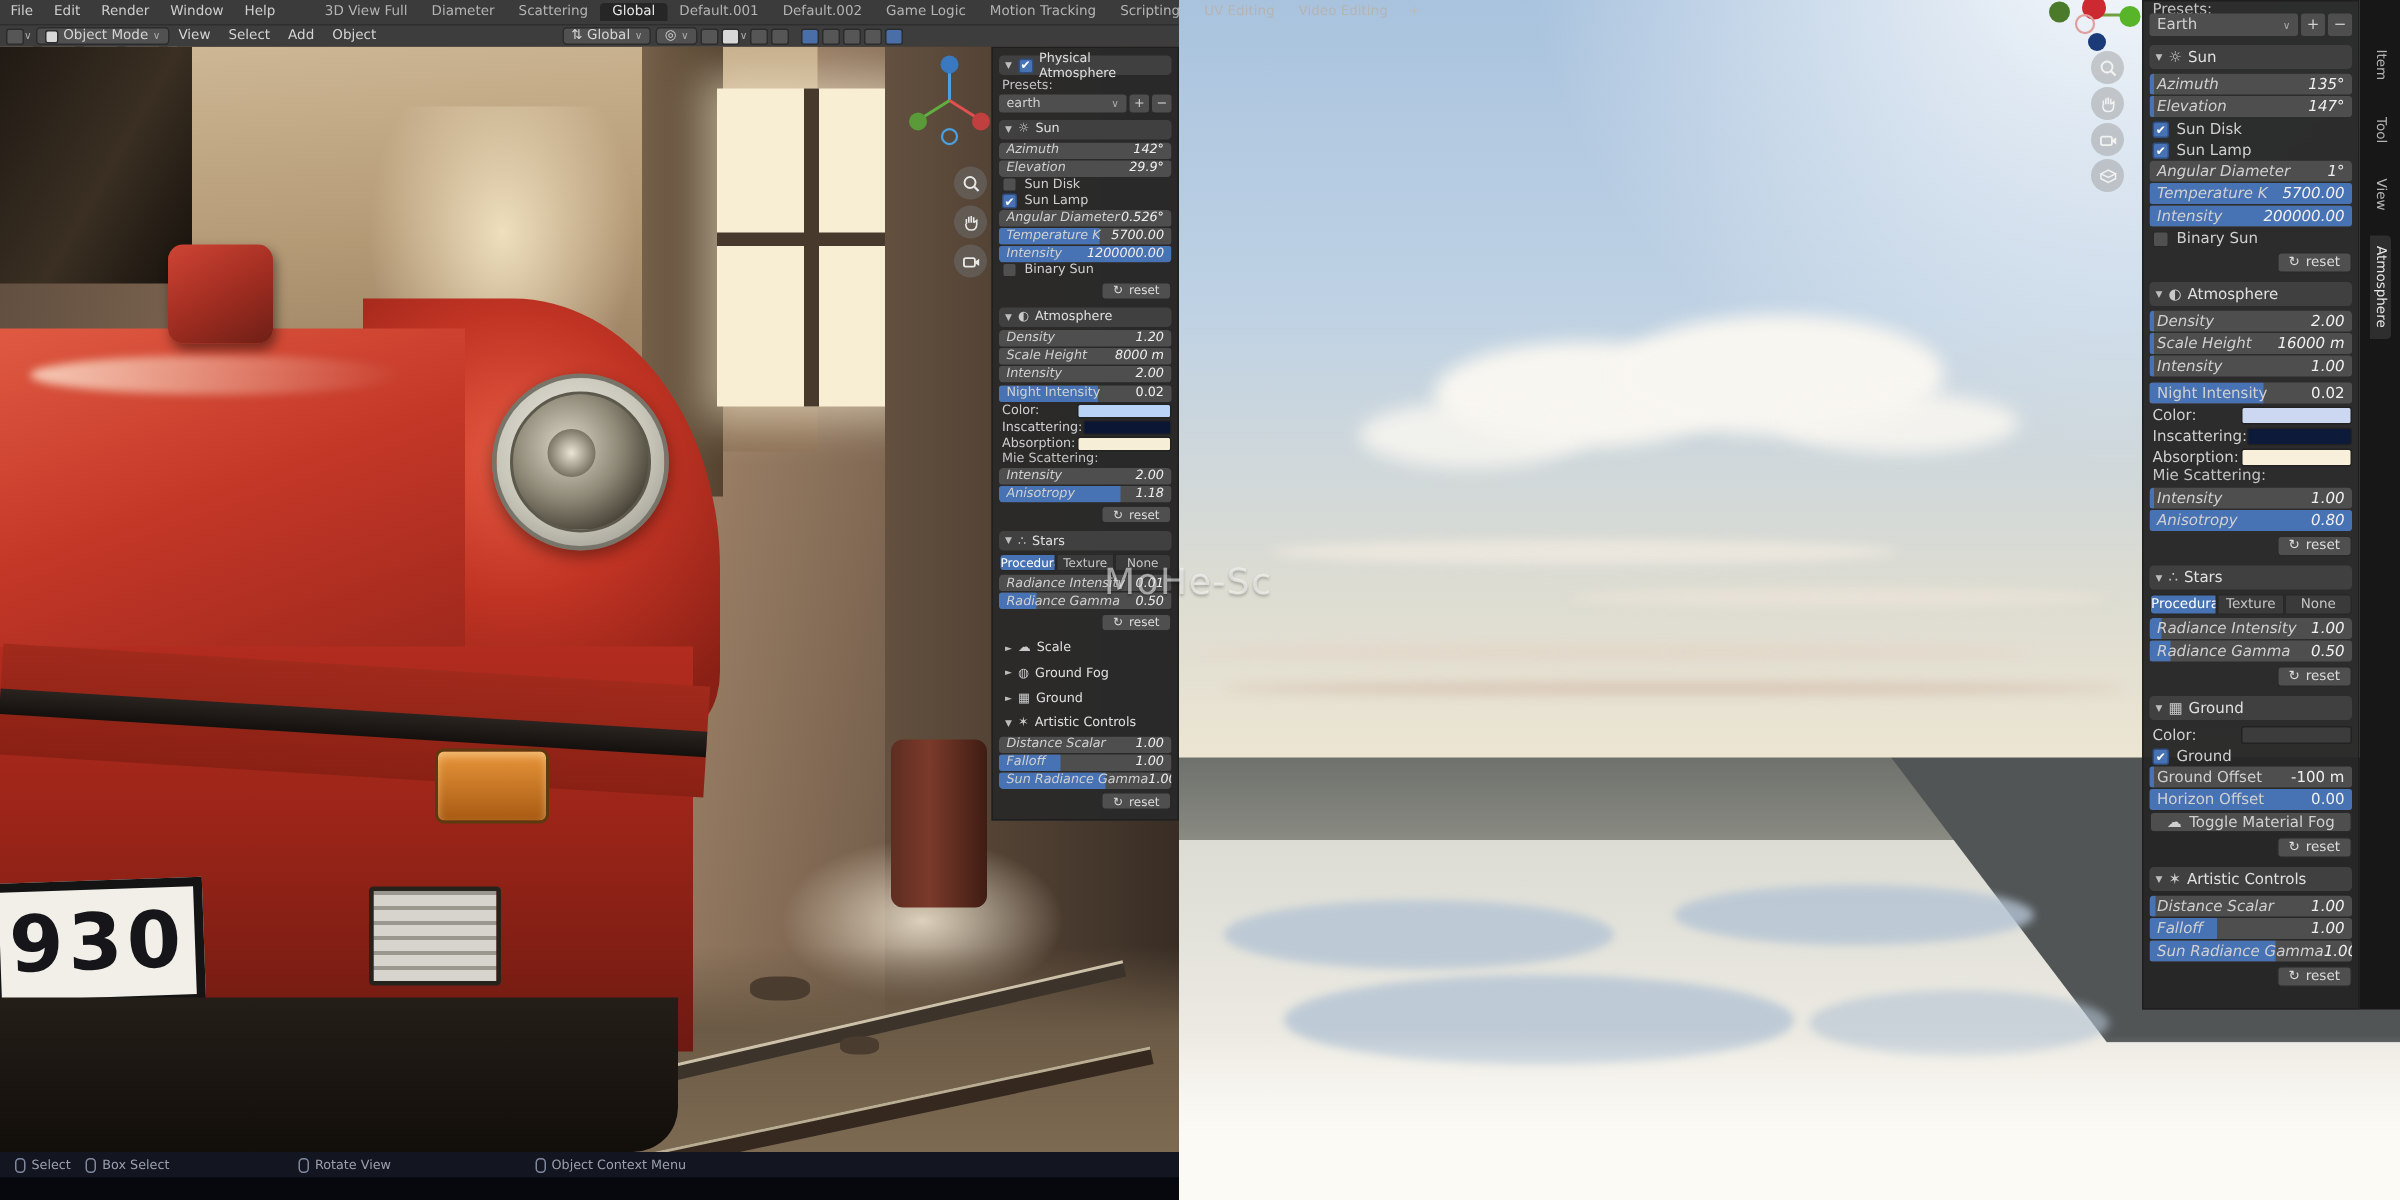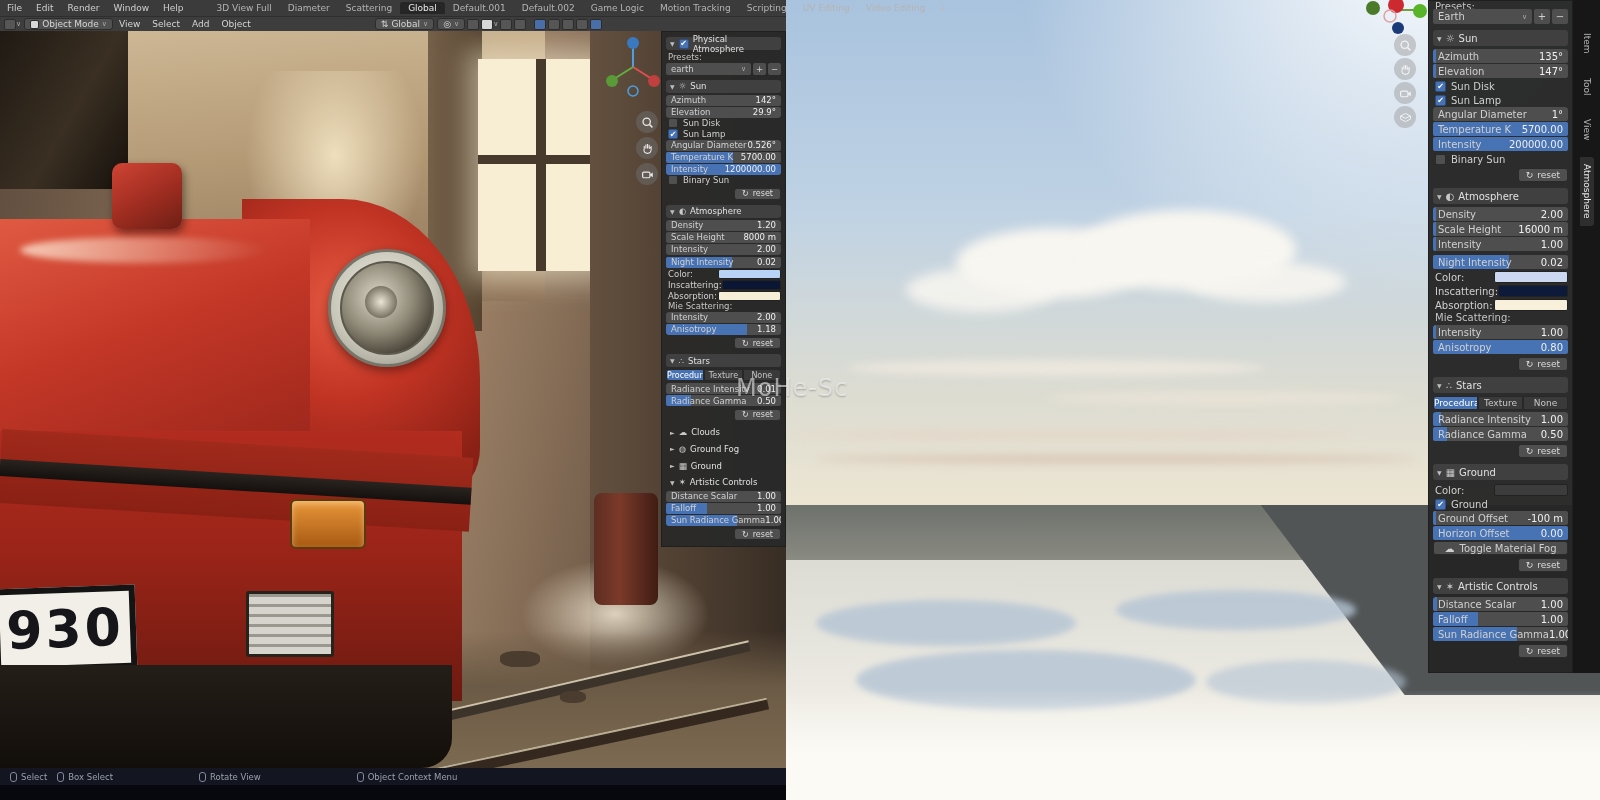--- a/index.html
+++ b/index.html
@@ -114,21 +114,21 @@
   .npanel { position:absolute; background:rgba(41,41,41,.95); color:#d0d0d0; z-index:20;
     border:1px solid #1f1f1f; padding:3px 4px; display:flex; flex-direction:column; }
   .sec { display:flex; align-items:center; gap:4px; background:#404040; border-radius:3px; padding:0 4px; color:#e0e0e0; }
   .arr { font-size:6px; color:#bdbdbd; }
   .sec-ic { color:#c9c9c9; }
   .prow { position:relative; display:flex; justify-content:space-between; align-items:center;
     background:#4e4e4e; padding:0 5px; margin-bottom:1px; overflow:hidden; }
   .prow .fill { position:absolute; left:0; top:0; bottom:0; width:var(--f,0%); background:#4772b3; }
   .prow span { position:relative; z-index:1; white-space:nowrap; }
   .prow .val { color:#efefef; }
-  .grp { border-radius:3px; overflow:hidden; }
+  .grp { border-radius:3px; overflow:hidden;font-style:italic; }
   .chkrow { display:flex; align-items:center; gap:5px; padding-left:2px; }
   .cb { width:10px; height:10px; border-radius:2px; background:#50 5050; background:#505050;
     border:1px solid #2a2a2a; display:flex; align-items:center; justify-content:center;
     font-size:8px; color:#fff; flex:0 0 auto; }
   .cb.on { background:#4772b3; border-color:#2f4f82; }
   .swrow { display:flex; align-items:center; justify-content:space-between; padding-left:2px; }
   .swatch { height:10px; width:56%; border-radius:2px; border:1px solid #222; }
   .resetrow { display:flex; justify-content:flex-end; padding:2px 0 3px; }
   .resetbtn { display:flex; align-items:center; gap:4px; background:#4f4f4f; border:1px solid #2a2a2a;
     border-radius:3px; padding:1px 7px; color:#ddd; }
@@ -467,21 +467,21 @@
         <div class="resetrow">
             <div class="resetbtn">
               <span>↻</span>
               <span>reset</span>
             </div>
           </div>
 
         <div class="sec" style="background:none">
           <span class="arr">►</span>
           <span class="sec-ic">☁</span>
-          <span>Clouds</span>
+          <span>Scale</span>
         </div>
         <div class="sec" style="background:none">
           <span class="arr">►</span>
           <span class="sec-ic">◍</span>
           <span>Ground Fog</span>
         </div>
         <div class="sec" style="background:none">
           <span class="arr">►</span>
           <span class="sec-ic">▦</span>
           <span>Ground</span>

